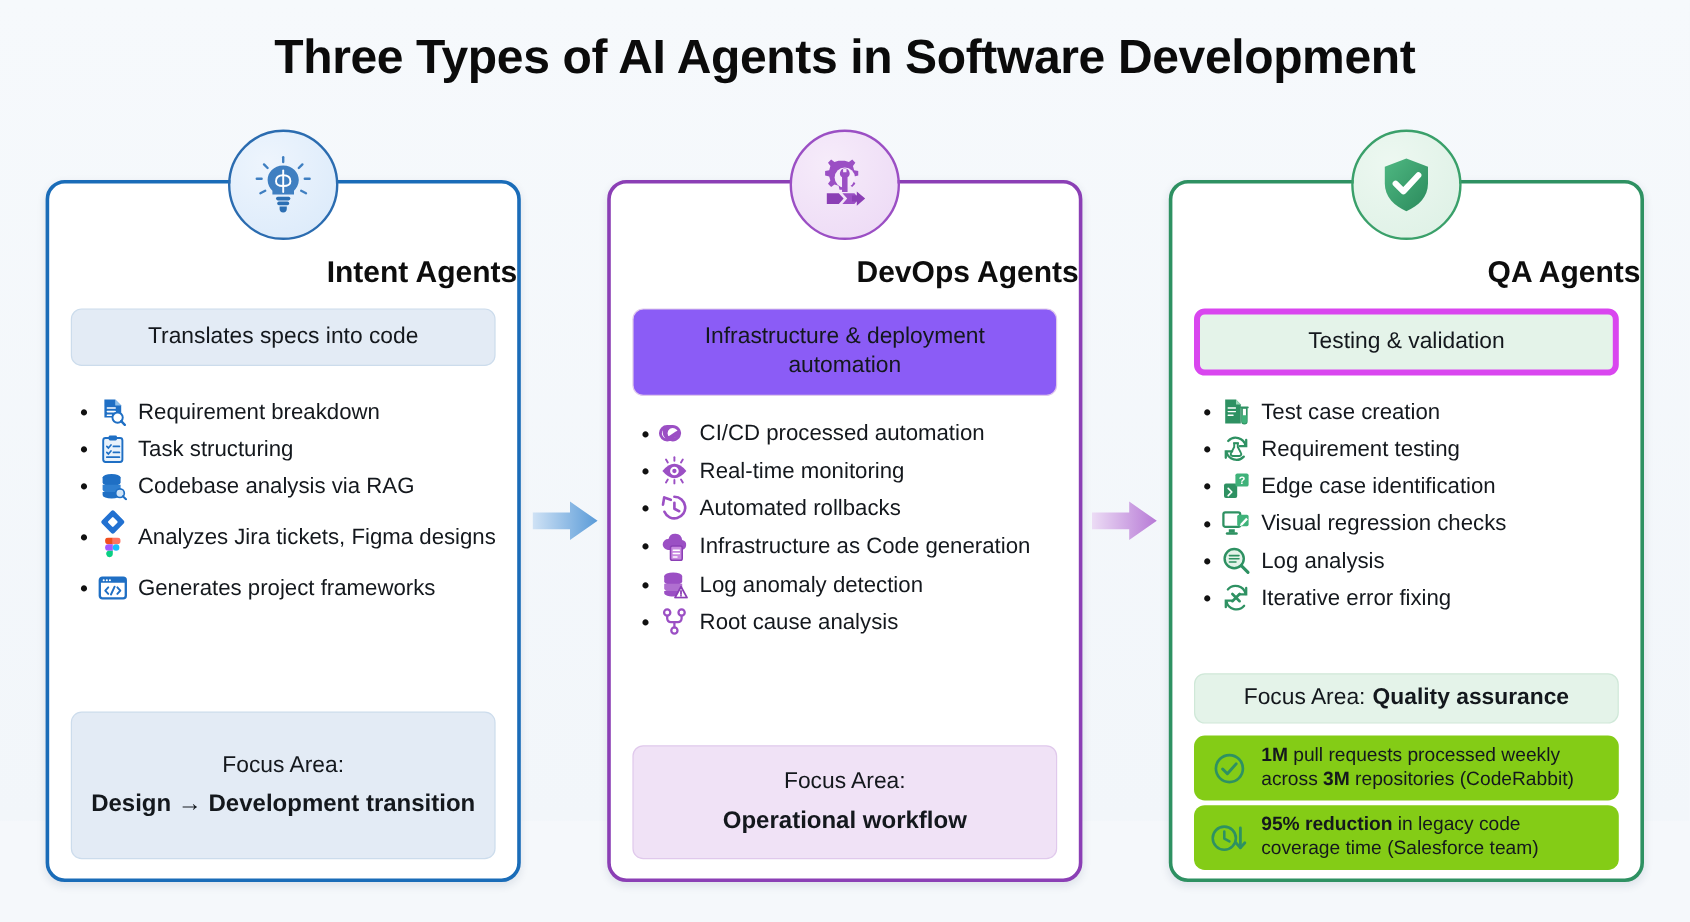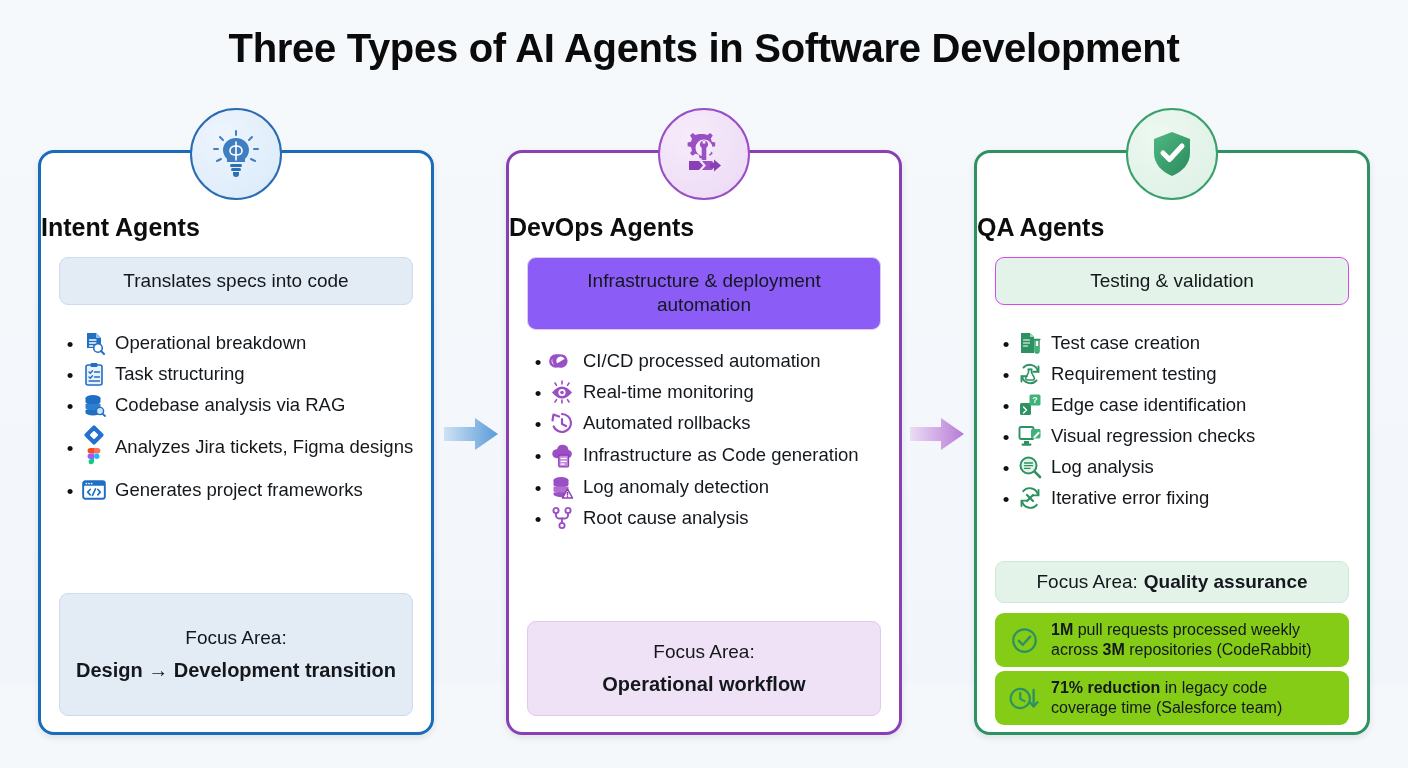--- a/index.html
+++ b/index.html
@@ -34,31 +34,31 @@
     width: 92px; height: 92px; border-radius: 50%;
     display: flex; align-items: center; justify-content: center;
   }
   #card-0 .badge { background: radial-gradient(circle at 35% 30%, #eef5fd 0%, #d9e9fa 100%); border: 2px solid #2b6cb0; }
   #card-1 .badge { background: radial-gradient(circle at 35% 30%, #f6ecfa 0%, #ecd8f5 100%); border: 2px solid #9b4fc4; }
   #card-2 .badge { background: radial-gradient(circle at 35% 30%, #edf8f1 0%, #dcf0e4 100%); border: 2px solid #3aa06a; }
   .badge svg { display: block; }
 
   .card-title {
     position: absolute; top: 60px; left: 0; width: 100%;
-    text-align: left; font-size: 25px; font-weight: bold; color: #0d0d0d;
+    text-align: right; font-size: 25px; font-weight: bold; color: #0d0d0d;
   }
 
   .pill {
     position: absolute; left: 18px; right: 18px; top: 104px;
     border-radius: 9px; padding: 11px 10px;
     text-align: center; font-size: 19px; color: #14181d; line-height: 1.28;
   }
   #card-0 .pill { background: #e3ebf5; border: 1px solid #ccdcec; }
   #card-1 .pill { background: #8b5cf6; border: 1px solid #e0c9ec; }
-  #card-2 .pill { background: #e4f3e9; border: 1px solid #d946ef; }
+  #card-2 .pill { background: #e4f3e9; border: 5px solid #d946ef; }
 
   
   .features { position: absolute; left: 22px; right: 14px; }
   #card-0 .features { top: 178px; }
   #card-1 .features { top: 196px; }
   #card-2 .features { top: 178px; }
 
   .feat { display: flex; align-items: center; margin-bottom: 7px; }
   .feat .dot {
     flex: 0 0 14px; color: #111; font-size: 19px; line-height: 1;
@@ -148,21 +148,21 @@
             <path d="M14 2 v5 h5 z" fill="#8fc0ea"></path>
             <g stroke="#fff" stroke-width="1.3" stroke-linecap="round">
               <line x1="7.5" y1="9" x2="14" y2="9"></line>
                 <line x1="7.5" y1="12" x2="14" y2="12"></line>
                 <line x1="7.5" y1="15" x2="11" y2="15"></line>
             </g>
             <circle cx="16" cy="17" r="4.3" fill="#fff" stroke="#1f6fc4" stroke-width="1.6"></circle>
             <line x1="19" y1="20" x2="22" y2="23" stroke="#1f6fc4" stroke-width="2" stroke-linecap="round"></line>
           </svg>
         </span>
-        <span class="flabel">Operational breakdown</span>
+        <span class="flabel">Requirement breakdown</span>
       </div>
 
       <div class="feat">
         <span class="dot">•</span>
         <span class="ficons">
           <svg width="24" height="24" viewBox="0 0 24 24">
             <rect x="4" y="3" width="16" height="20" rx="2" fill="#e9f2fb" stroke="#1f6fc4" stroke-width="1.6"></rect>
             <rect x="8.5" y="1" width="7" height="4" rx="1.2" fill="#1f6fc4"></rect>
             <g stroke="#1f6fc4" stroke-width="1.4" stroke-linecap="round" fill="none">
               <polyline points="7,10 8.3,11.3 10.5,8.8"></polyline>
@@ -507,21 +507,21 @@
     <div class="stat" id="stat-1">
       <span class="sicon">
         <svg width="30" height="27" viewBox="0 0 28 24">
           <circle cx="10.5" cy="12" r="9" fill="none" stroke="#2e9162" stroke-width="2"></circle>
           <polyline points="10.5,6.8 10.5,12.3 14.5,14.5" fill="none" stroke="#2e9162" stroke-width="2" stroke-linecap="round" stroke-linejoin="round"></polyline>
           <line x1="23" y1="4" x2="23" y2="19" stroke="#2e9162" stroke-width="2.2" stroke-linecap="round"></line>
           <polyline points="19.5,15.5 23,19.5 26.5,15.5" fill="none" stroke="#2e9162" stroke-width="2.2" stroke-linecap="round" stroke-linejoin="round"></polyline>
         </svg>
       </span>
       <span class="stext">
-        <span><b>71% reduction</b><span> in legacy code</span></span><br>
+        <span><b>95% reduction</b><span> in legacy code</span></span><br>
         <span>coverage time (Salesforce team)</span>
       </span>
     </div>
   </div>
 
   <div class="arrow" id="arrow-0">
     <svg width="60" height="44" viewBox="0 0 60 44">
       <defs>
         <linearGradient id="ag0" x1="0" y1="0" x2="1" y2="0">
           <stop offset="0%" stop-color="#cfe2f5"></stop>

